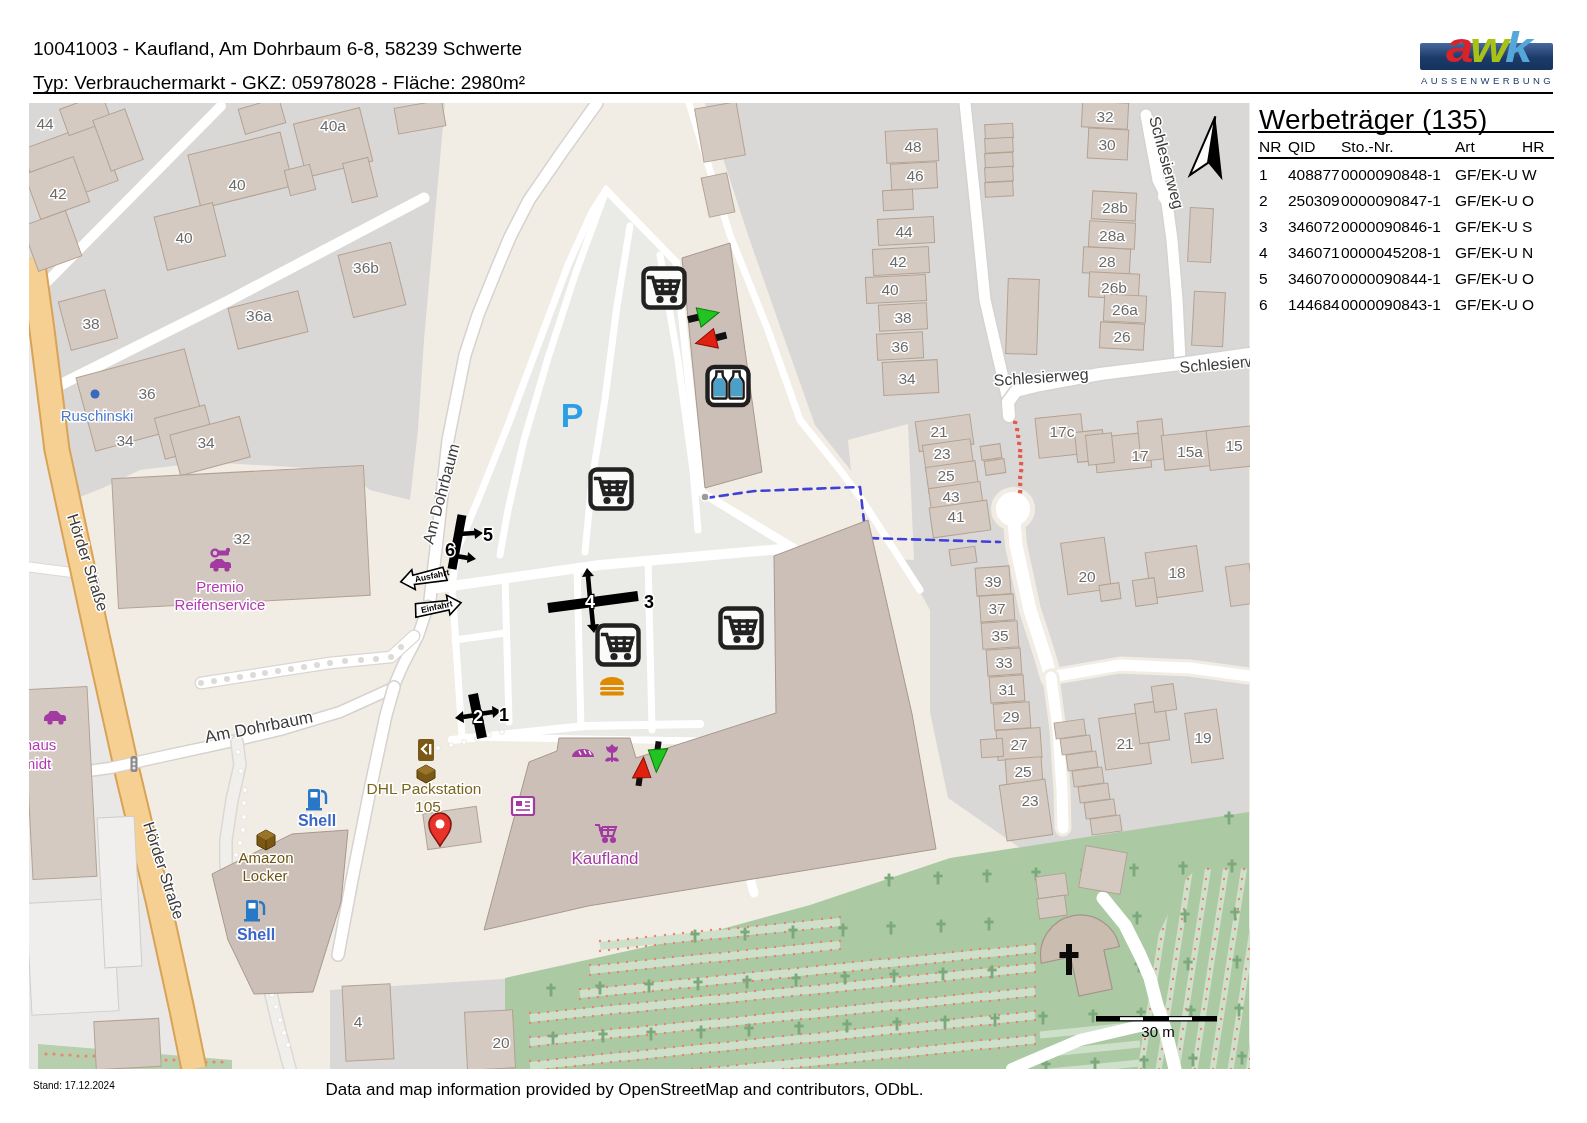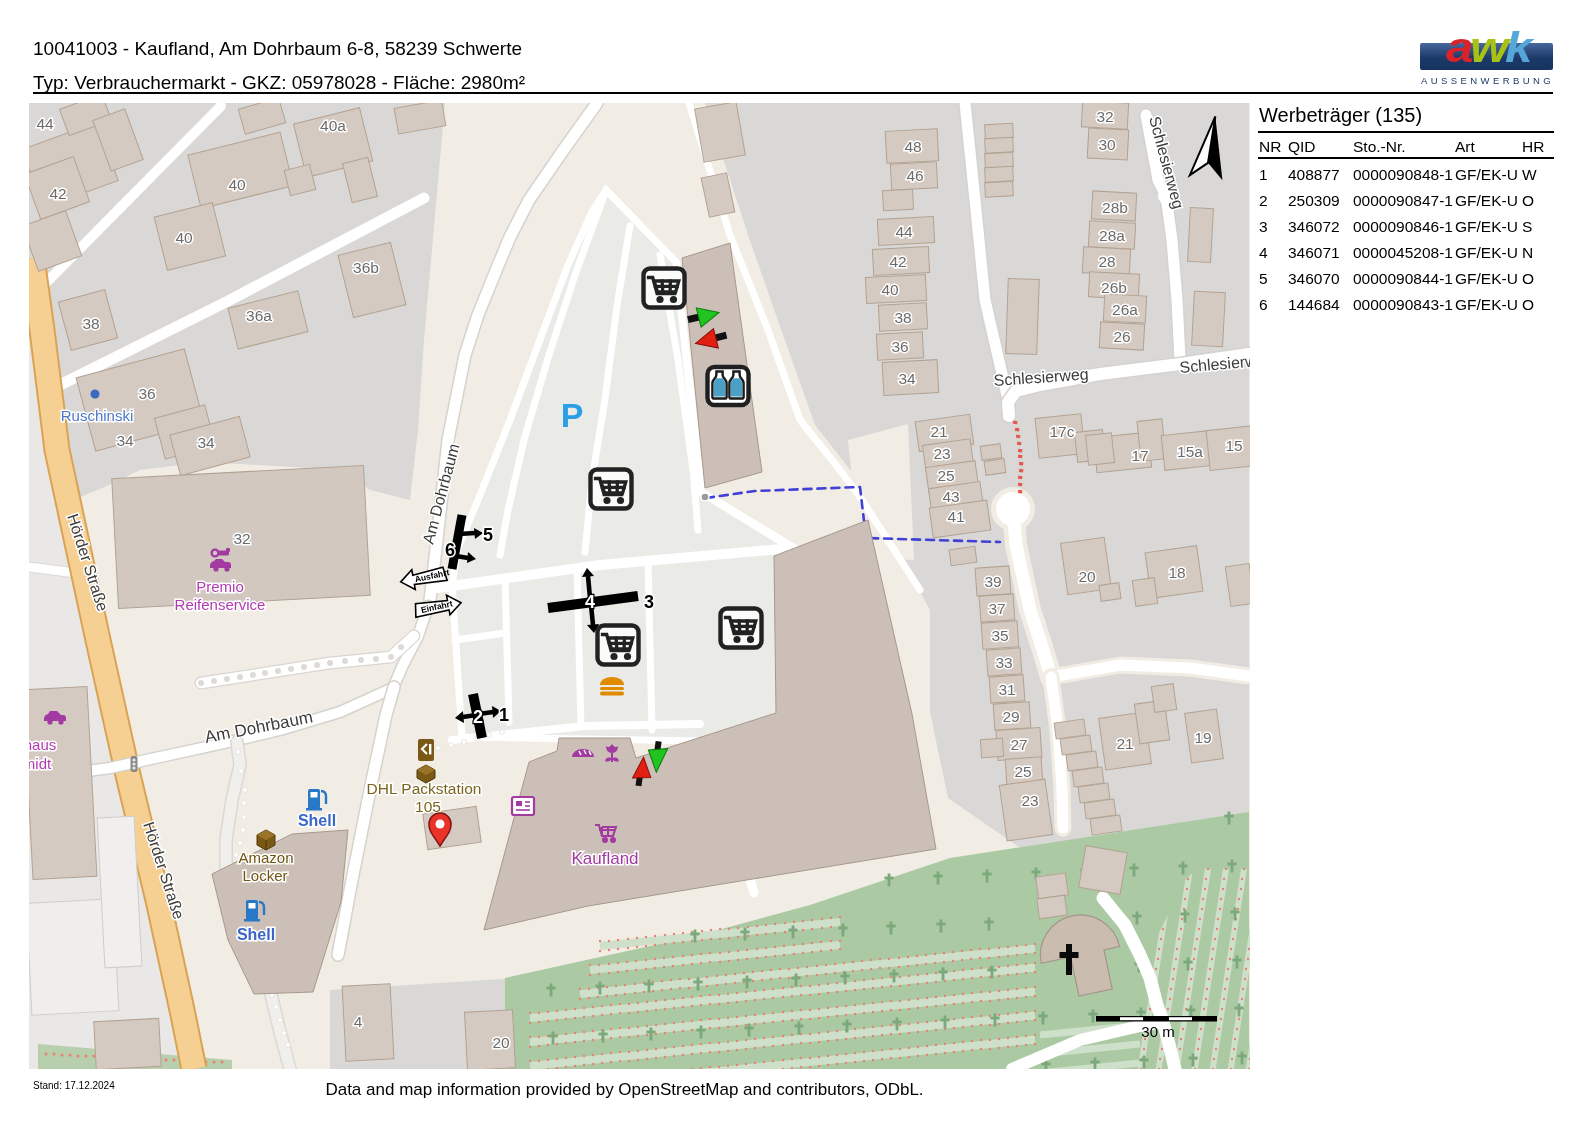--- a/index.html
+++ b/index.html
@@ -1,18 +1,18 @@
 <!DOCTYPE html>
 <html><head><meta charset="utf-8">
 <style>
 html,body{margin:0;padding:0;}
 body{width:1587px;height:1123px;position:relative;background:#ffffff;font-family:"Liberation Sans",sans-serif;overflow:hidden;}
 .hdr{position:absolute;left:33px;font-size:19px;color:#000;white-space:nowrap;}
 .trow{position:absolute;left:1259px;width:296px;font-size:15.5px;color:#000;}
-.trow .c1{position:absolute;left:0px}.trow .c2{position:absolute;left:29px}.trow .c3{position:absolute;left:94px}.trow .c4{position:absolute;left:196px}.trow .c5{position:absolute;left:263px}
+.trow .c1{position:absolute;left:0px}.trow .c2{position:absolute;left:29px}.trow .c3{position:absolute;left:82px}.trow .c4{position:absolute;left:196px}.trow .c5{position:absolute;left:263px}
 </style></head>
 <body>
 
 <div class="hdr" style="top:38px">10041003 - Kaufland, Am Dohrbaum 6-8, 58239 Schwerte</div>
 
 <div class="hdr" style="top:72px">Typ: Verbrauchermarkt - GKZ: 05978028 - Fläche: 2980m²</div>
 
 <div style="position:absolute;left:1420px;top:43px;width:133px;height:27px;border-radius:2px;background:linear-gradient(#48699f,#1c3a68 55%,#16335f);"></div>
 
 <div style="position:absolute;left:1446px;top:27px;font-size:42px;font-weight:bold;font-style:italic;letter-spacing:-3px;line-height:1;transform:scaleX(1.18);transform-origin:0 0">
@@ -1755,21 +1755,21 @@
 <polygon points="1181,13 1198,75 1181,60" fill="#000"></polygon>
 <polygon points="1181,13 1165,75 1181,60" fill="#fdfdfd" stroke="#000" stroke-width="2"></polygon>
 </g>
 
 <rect x="1067" y="913" width="121" height="5.5" fill="#000"></rect>
 <rect x="1091" y="914.2" width="23" height="3" fill="#ffffff"></rect>
 <rect x="1140" y="914.2" width="23" height="3" fill="#ffffff"></rect>
 <text x="1129" y="934" font-size="15" fill="#000" text-anchor="middle">30 m</text>
   </svg>
 
-<div style="position:absolute;left:1259px;top:104px;font-size:20px;color:#000">Werbeträger (135)</div>
+<div style="position:absolute;left:1259px;top:104px;font-size:28px;color:#000">Werbeträger (135)</div>
 
 <div style="position:absolute;left:1258px;top:131px;width:296px;height:1.5px;background:#000"></div>
 
 <div class="trow" style="top:138px">
     <span class="c1">NR</span>
     <span class="c2">QID</span>
     <span class="c3">Sto.-Nr.</span>
     <span class="c4">Art</span>
     <span class="c5">HR</span>
   </div>

